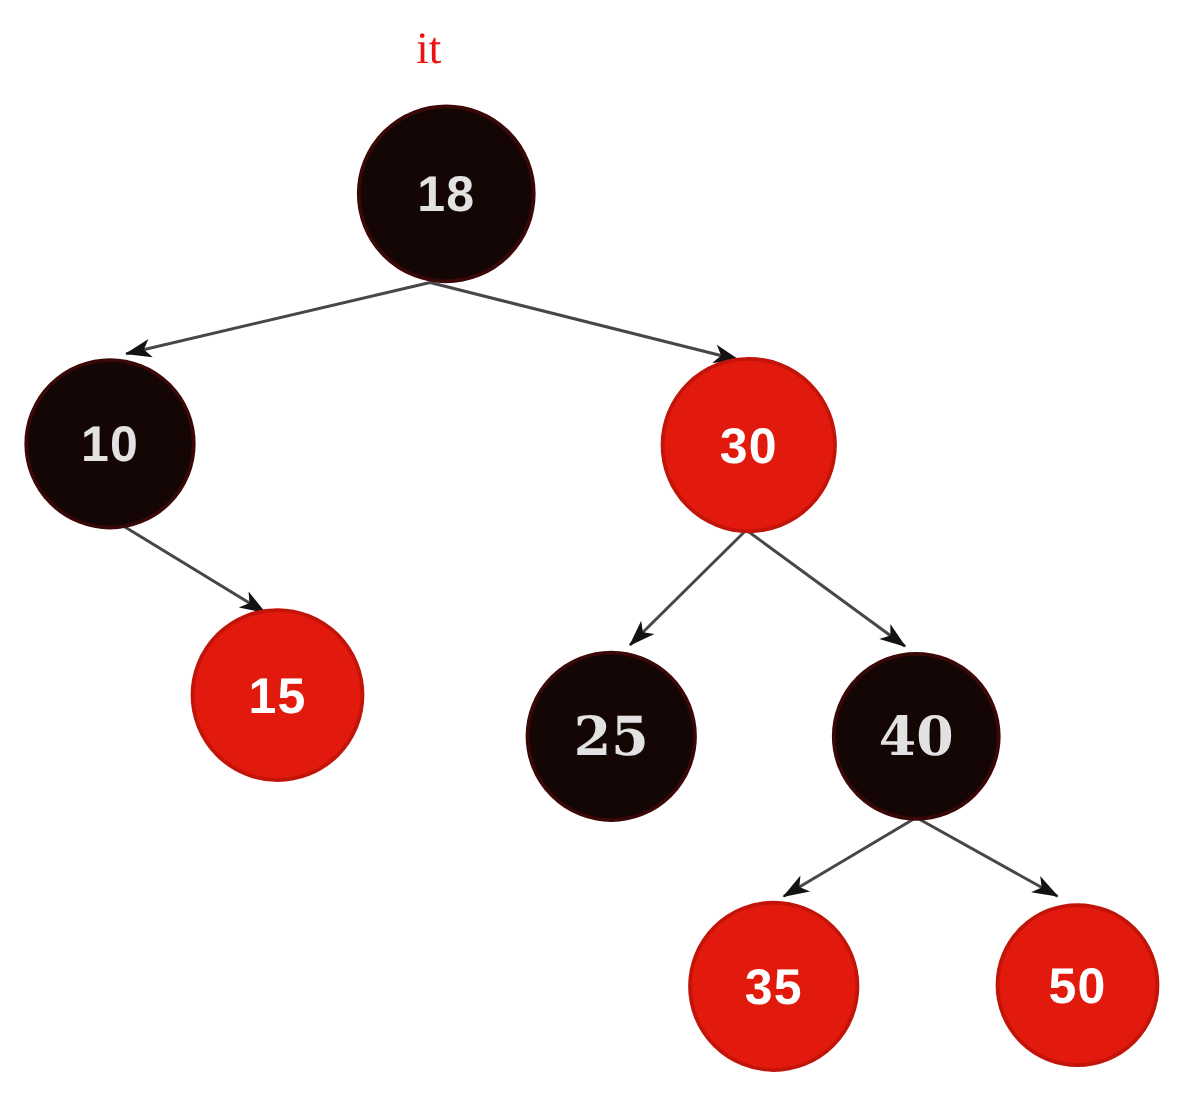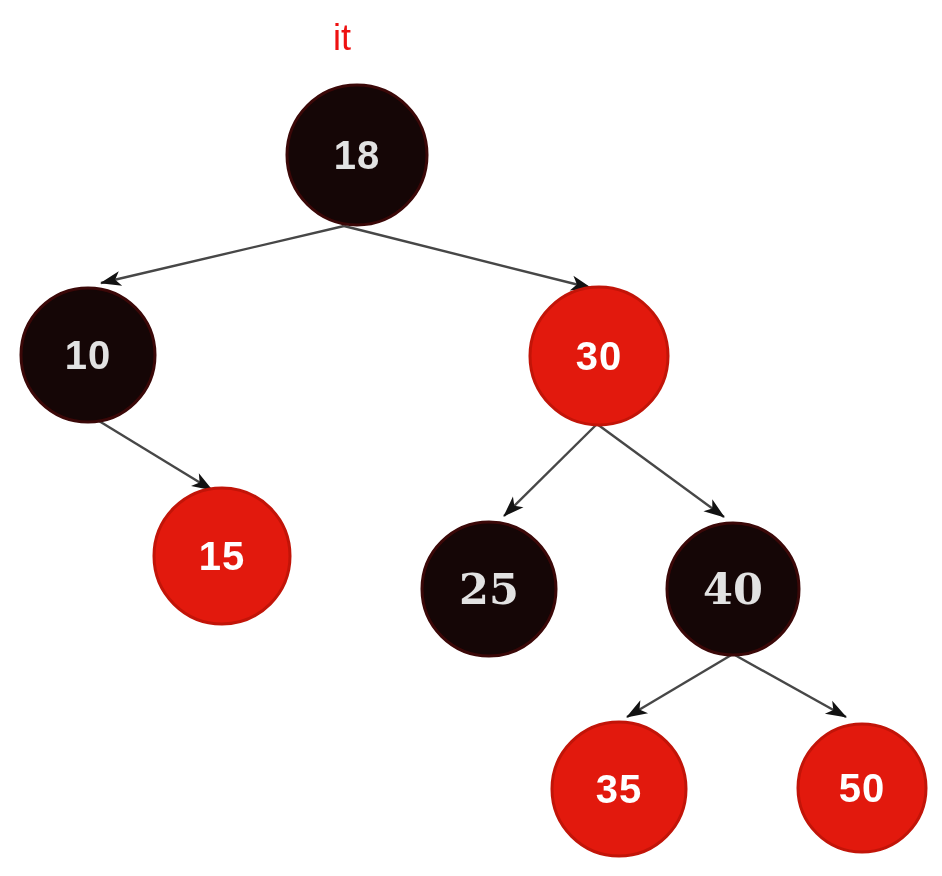--- a/index.html
+++ b/index.html
@@ -17,21 +17,21 @@
     height: 876px;
     background: #ffffff;
   }
   .pointer-label {
     position: absolute;
     left: 333px;
     top: 20px;
     font-size: 36px;
     line-height: 1.0;
     color: #ee1111;
-    font-family: Liberation Sans, sans-serif;
+    font-family: Liberation Serif, serif;
     user-select: none;
   }
   svg.tree-canvas {
     position: absolute;
     left: 0;
     top: 0;
     display: block;
   }
   text.node-label {
     font-family: "Liberation Sans", sans-serif;

